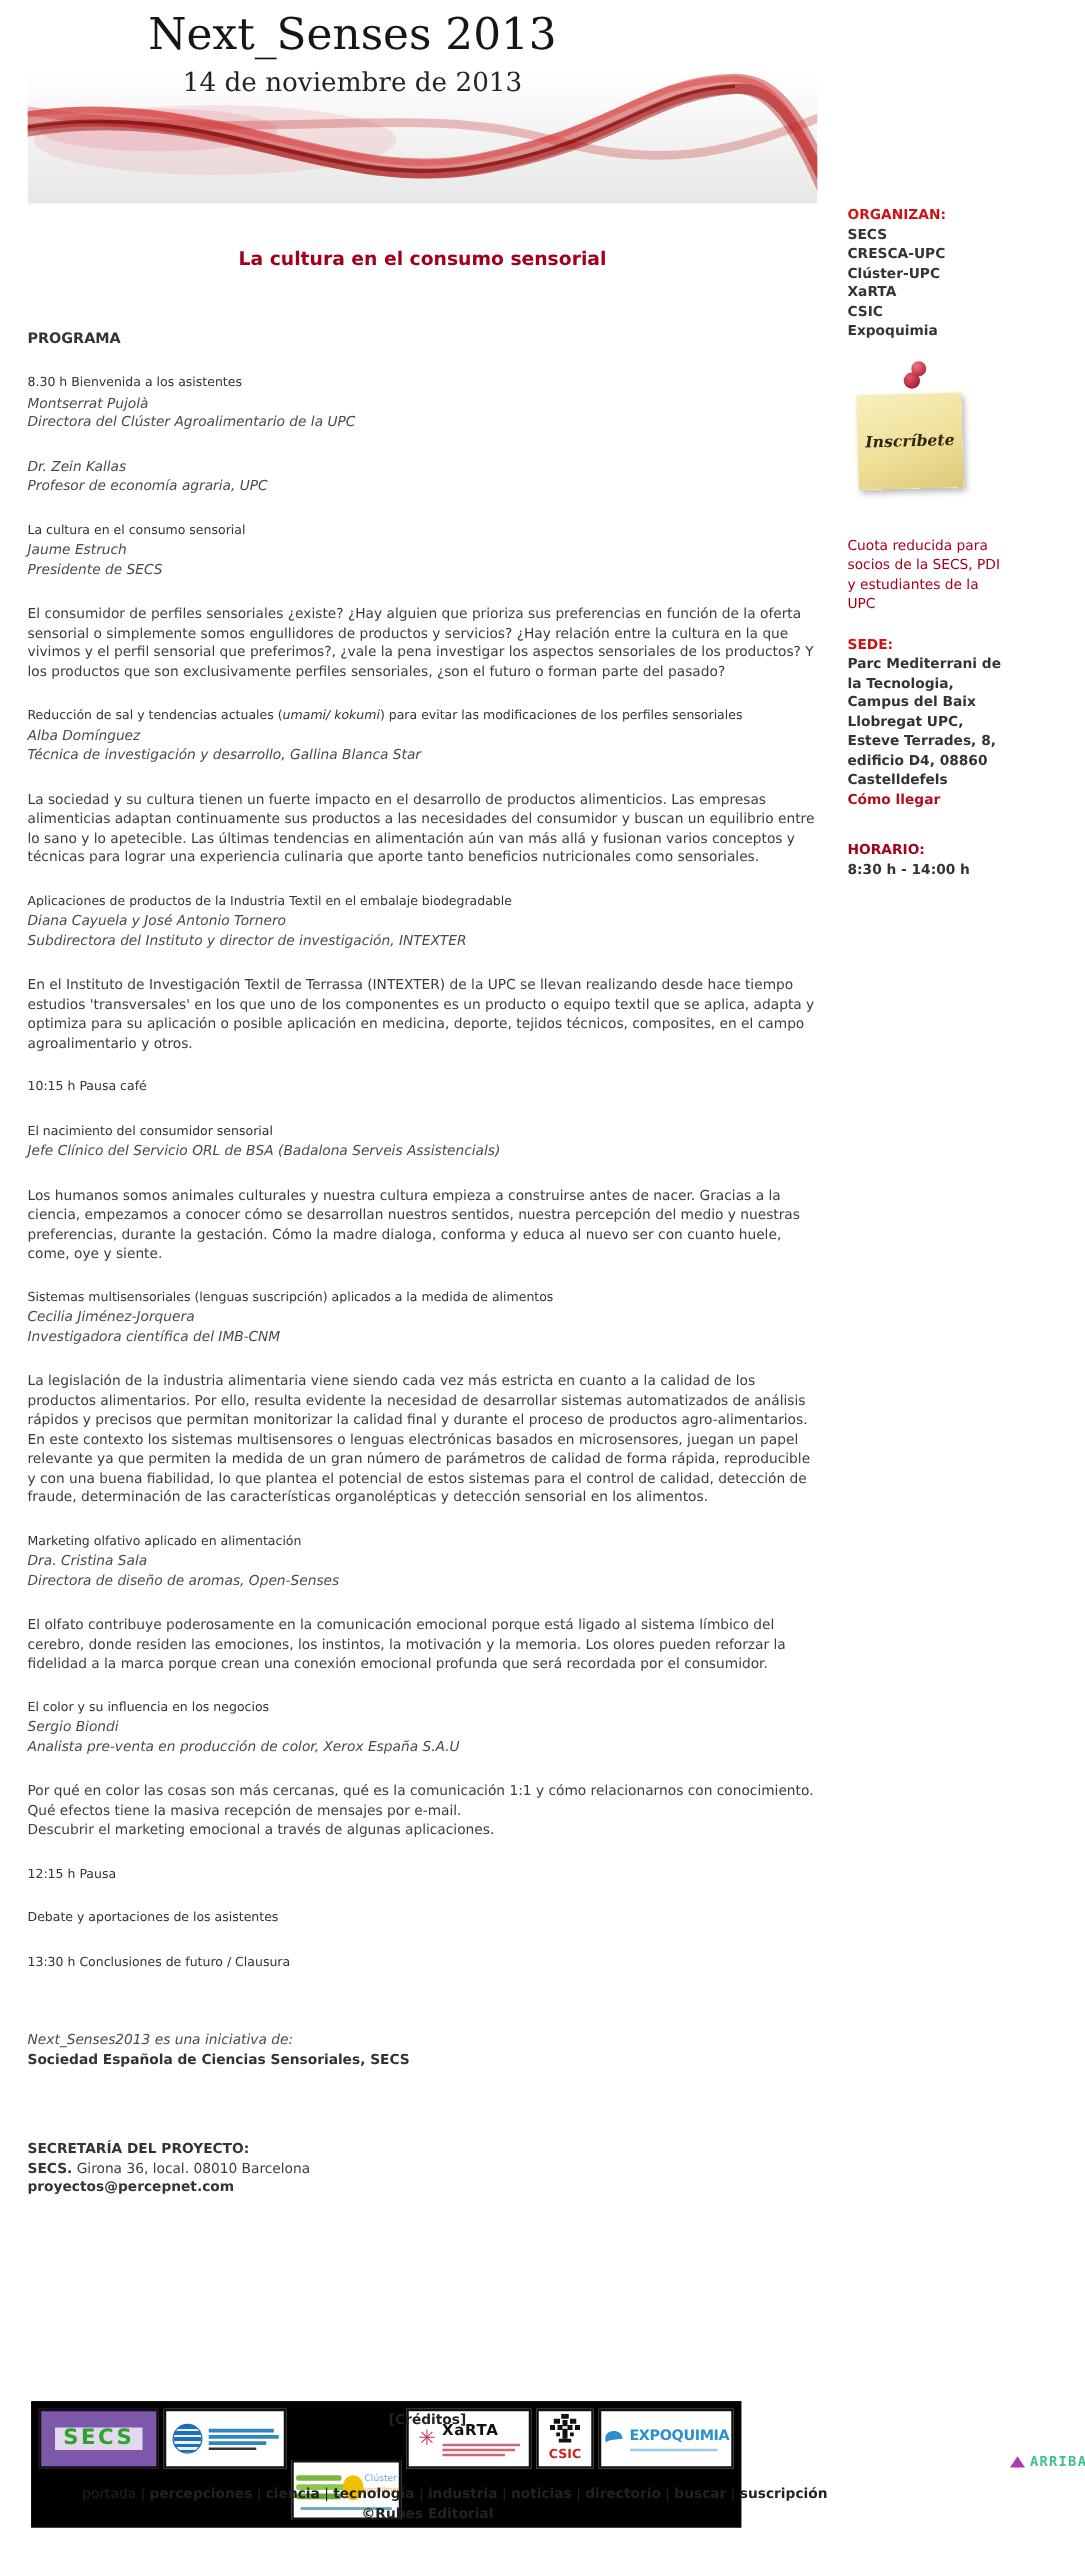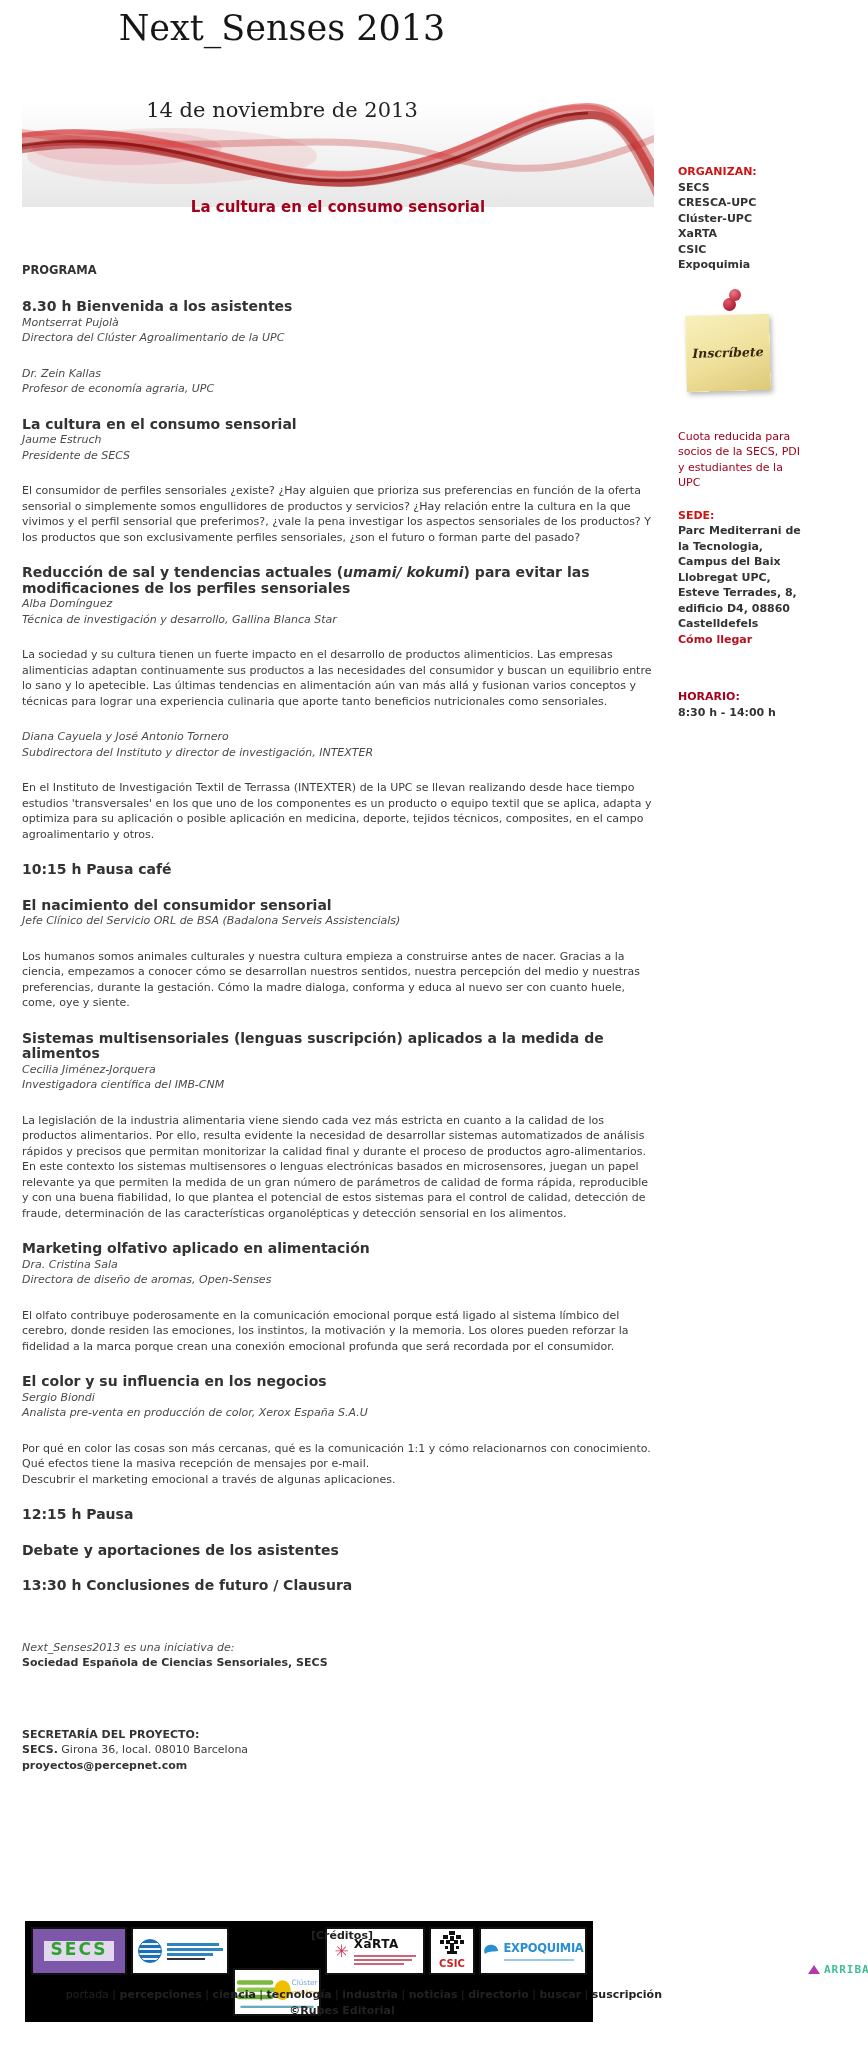--- a/index.html
+++ b/index.html
@@ -3,32 +3,32 @@
 <meta charset="utf-8">
 <style>
   * { box-sizing: border-box; margin: 0; padding: 0; }
   html,body { background:#fff; }
   .page { position:relative; width:868px; height:2052px; background:#fff;
           font-family:"DejaVu Sans", sans-serif; font-size:11px; line-height:15.5px; color:#3c3c3c; overflow:hidden; }
 
   
   .masthead { position:absolute; left:22px; top:6px; width:520px; text-align:center;
               font-family:"DejaVu Serif", serif; font-size:35px; line-height:44px; color:#161616; font-weight:400; }
-  .hero { position:absolute; left:22px; top:57px; width:632px; height:106px; overflow:hidden;margin-top:44px; }
+  .hero { position:absolute; left:22px; top:57px; width:632px; height:106px; overflow:hidden; }
   .hero svg { position:absolute; left:0; top:0; }
   .hero-date { position:absolute; left:0; top:2px; width:520px; text-align:center;
                font-family:"DejaVu Serif", serif; font-size:21px; color:#242424; z-index:2; }
 
   
   .main { position:absolute; left:22px; top:163px; width:632px; }
   .page-title { margin-top:37px; font-size:15px; font-weight:bold; color:#a3001b; text-align:center; }
   .programa { margin-top:47px; font-weight:bold; font-size:11.5px; color:#333; }
   #program-blocks { margin-top:21px; }
   .block { margin-bottom:20px; }
-  .session-title { font-weight:bold; font-size:14px; color:#333; }
+  .session-title { font-weight:normal; font-size:10px; color:#333; }
   .speaker, .role { font-style:italic; color:#4a4a4a; }
   .initiative { margin-top:46px; }
   .init-label { font-style:italic; color:#4a4a4a; }
   .init-org { font-weight:bold; color:#333; }
   .secretariat { margin-top:56px; }
   .secr-h { font-weight:bold; color:#333; }
   .secr-org { font-weight:bold; color:#333; }
   .secr-email { font-weight:bold; color:#333; }
 
   
@@ -43,21 +43,21 @@
   .note span { font-family:"DejaVu Serif", serif; font-style:italic; font-weight:bold; font-size:12.5px; color:#33270e; }
   .pin { position:absolute; left:36px; top:-8px; width:18px; height:26px; z-index:3; }
   .pin::before { content:""; position:absolute; left:1px; top:9px; width:13px; height:13px; border-radius:50%;
                  background:radial-gradient(circle at 35% 30%, #e8556b, #8e0b1e); }
   .pin::after { content:""; position:absolute; left:7px; top:0; width:12px; height:12px; border-radius:50%;
                 background:radial-gradient(circle at 35% 30%, #f07786, #a31227); }
   .fee { margin-top:28px; color:#a3001b; font-weight:normal; }
   .sede-h { margin-top:17px; }
   .venue { font-weight:bold; color:#333; }
   .dir-link { color:#b30f1f; font-weight:bold; display:block; text-decoration:none; }
-  .horario-h { margin-top:42px; color:#a3001b; font-weight:bold; }
+  .horario-h { margin-top:25px; color:#a3001b; font-weight:bold; }
   .sched { font-weight:bold; color:#333; }
 
   
   .logo-strip { position:absolute; left:25px; top:1921px; background:#000; border:2px solid #000;
                 display:flex; gap:4px; padding:4px; }
   .tile { height:48px; background:#fff; border:2px solid #111; display:flex; align-items:center;
           justify-content:center; gap:5px; text-decoration:none; overflow:hidden; }
   .t-secs { width:96px; background:#7d57a9; }
   .secs-strip { background:rgba(245,240,250,.85); padding:1px 7px; }
   .secs-txt { color:#2fa12f; font-weight:bold; font-size:17px; letter-spacing:2px; }
@@ -140,20 +140,21 @@
         </div>
         <div class="block session">
           <div class="session-title">Reducción de sal y tendencias actuales (<em>umami/ kokumi</em>) para evitar las modificaciones de los perfiles sensoriales</div>
           <div class="speaker">Alba Domínguez</div>
           <div class="role">Técnica de investigación y desarrollo, Gallina Blanca Star</div>
         </div>
         <div class="block paragraph">
           <div>La sociedad y su cultura tienen un fuerte impacto en el desarrollo de productos alimenticios. Las empresas alimenticias adaptan continuamente sus productos a las necesidades del consumidor y buscan un equilibrio entre lo sano y lo apetecible. Las últimas tendencias en alimentación aún van más allá y fusionan varios conceptos y técnicas para lograr una experiencia culinaria que aporte tanto beneficios nutricionales como sensoriales.</div>
         </div>
         <div class="block session">
+          <div class="session-title">Aplicaciones de productos de la Industria Textil en el embalaje biodegradable</div>
           <div class="speaker">Diana Cayuela y José Antonio Tornero</div>
           <div class="role">Subdirectora del Instituto y director de investigación, INTEXTER</div>
         </div>
         <div class="block paragraph">
           <div>En el Instituto de Investigación Textil de Terrassa (INTEXTER) de la UPC se llevan realizando desde hace tiempo estudios 'transversales' en los que uno de los componentes es un producto o equipo textil que se aplica, adapta y optimiza para su aplicación o posible aplicación en medicina, deporte, tejidos técnicos, composites, en el campo agroalimentario y otros.</div>
         </div>
         <div class="block milestone">
           <div class="session-title">10:15 h Pausa café</div>
         </div>
         <div class="block session">

